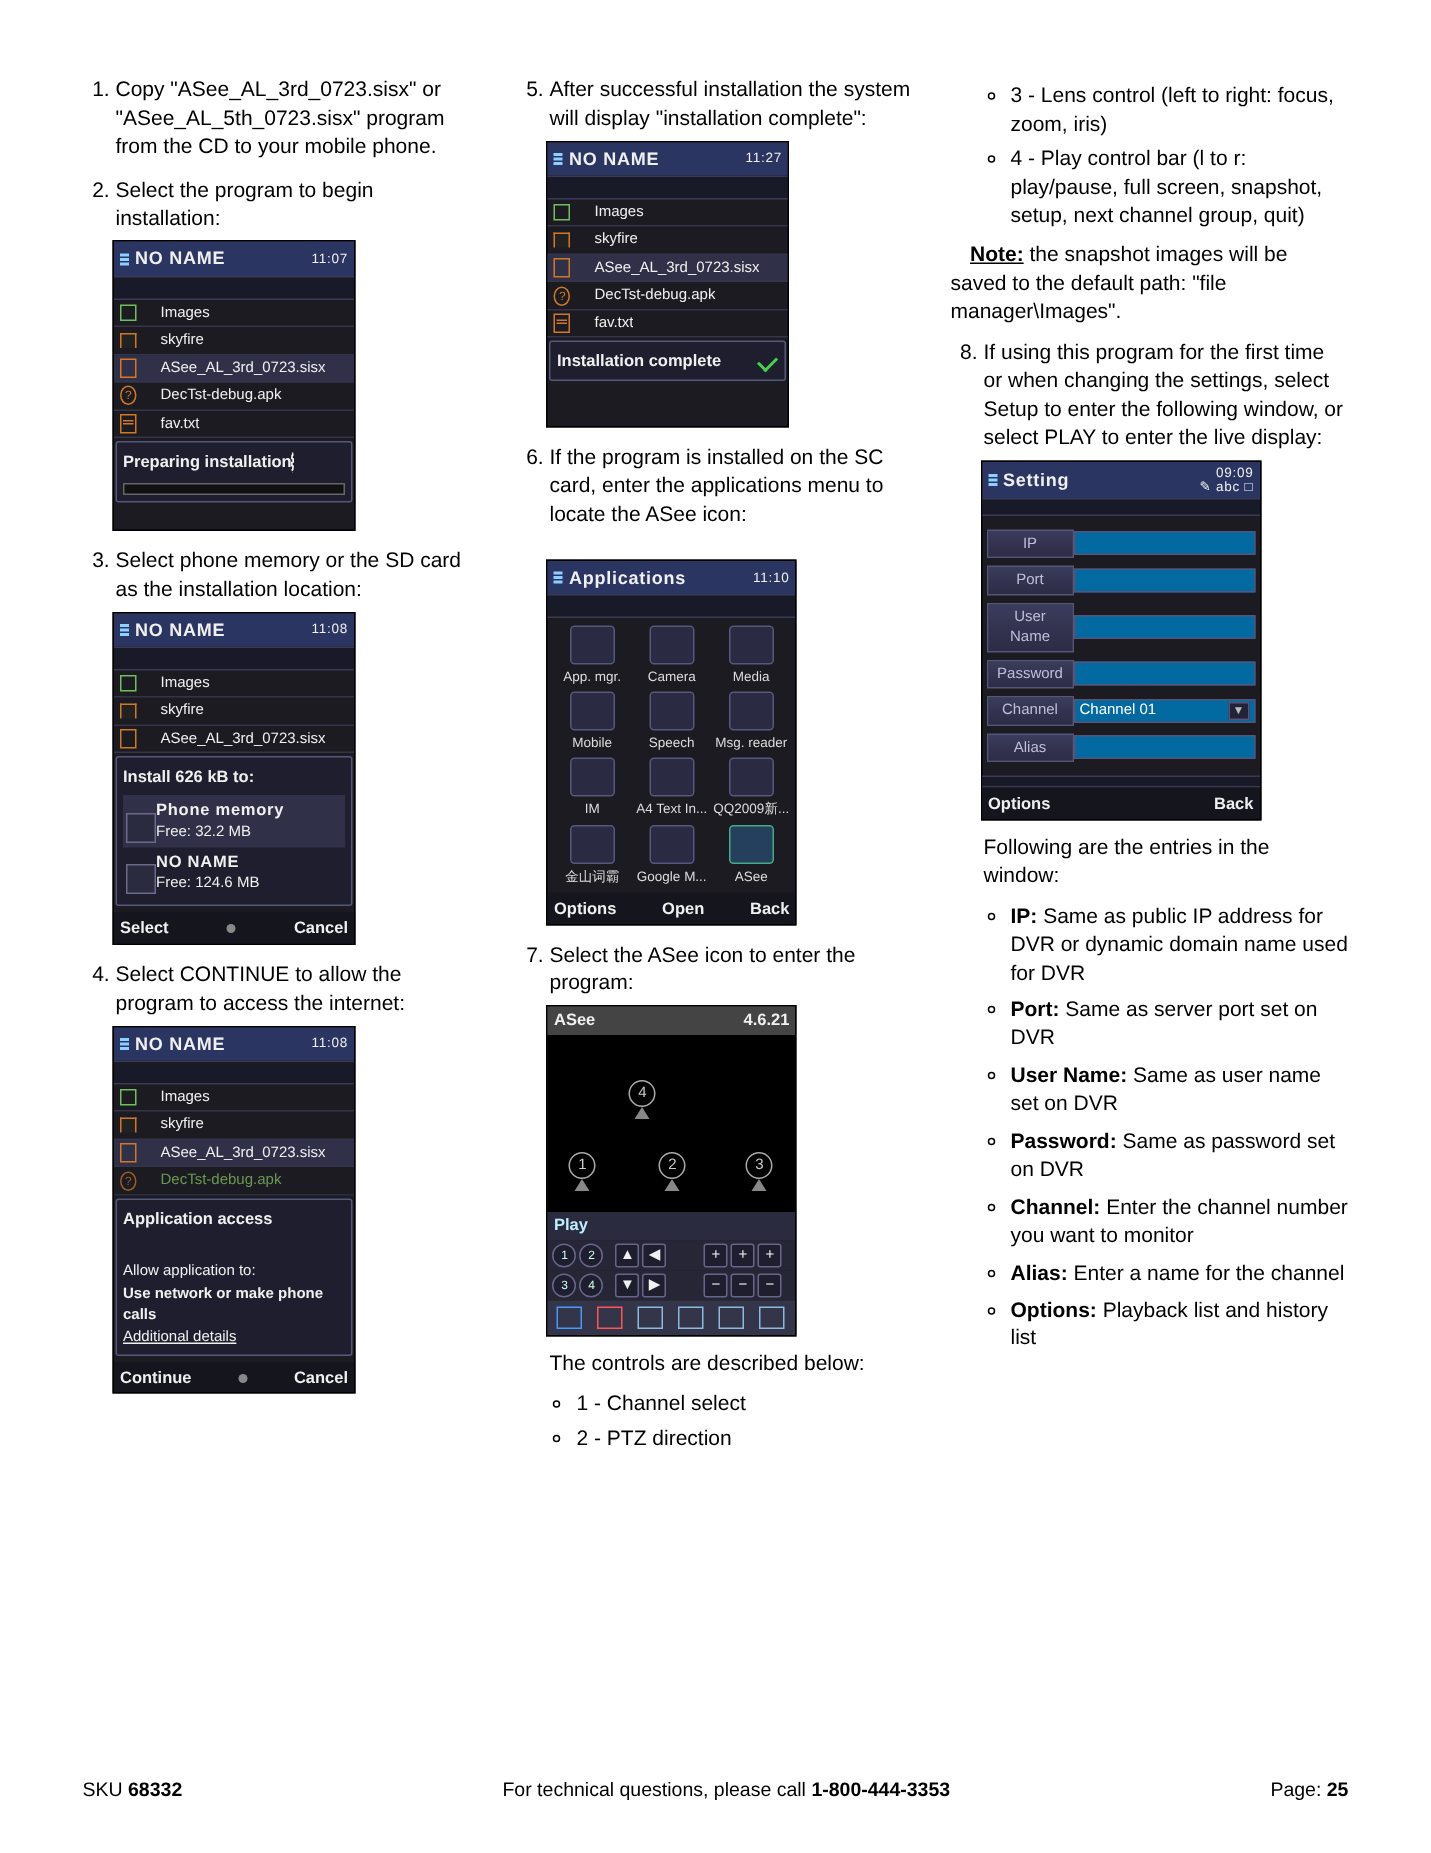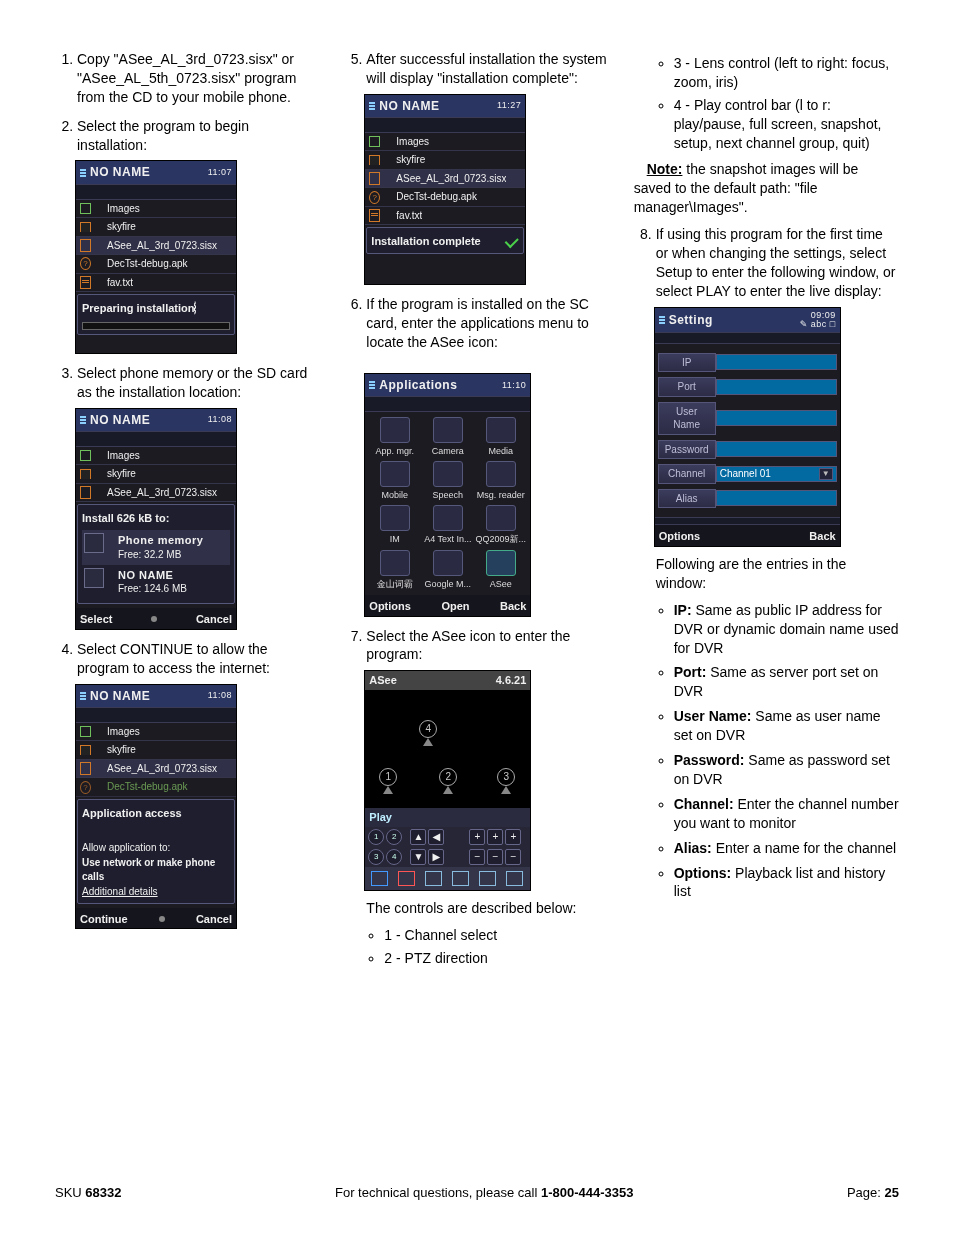--- a/index.html
+++ b/index.html
@@ -66,21 +66,21 @@
   .shot .hl { background:#303048; }
   .orange { color: #c76a2a; border-color:#c76a2a;}
   .shot .panel {
     margin:2px 1px 4px 1px;
     border:1px solid #55587a;
     border-radius:2px;
     padding: 6px 4px 4px 4px;
     background:#1e1e2e;
   }
   .shot .panel .ptitle { font-size:11px; font-weight:bold; margin-bottom:4px;}
-  .inst-opt { display:flex; gap:14px; align-items:flex-start; padding:3px 2px;}
+  .inst-opt { display:flex; gap:0; align-items:flex-end; padding:3px 2px;}
   .inst-opt .pic { width:18px; height:18px; border:1px solid #6a6a8a; background:#2b2b40;}
   .inst-opt .cap { font-size:10px; }
   .inst-opt .cap b { display:block; font-size:11px; letter-spacing:.5px;}
   .shot .softkeys {
     display:flex; justify-content:space-between;
     padding: 4px 4px 2px 4px;
     font-size:11px; font-weight:bold; background:#15151d;
   }
   .shot .softkeys .mid { width:6px;height:6px;border-radius:50%;background:#888; align-self:center;}
 

